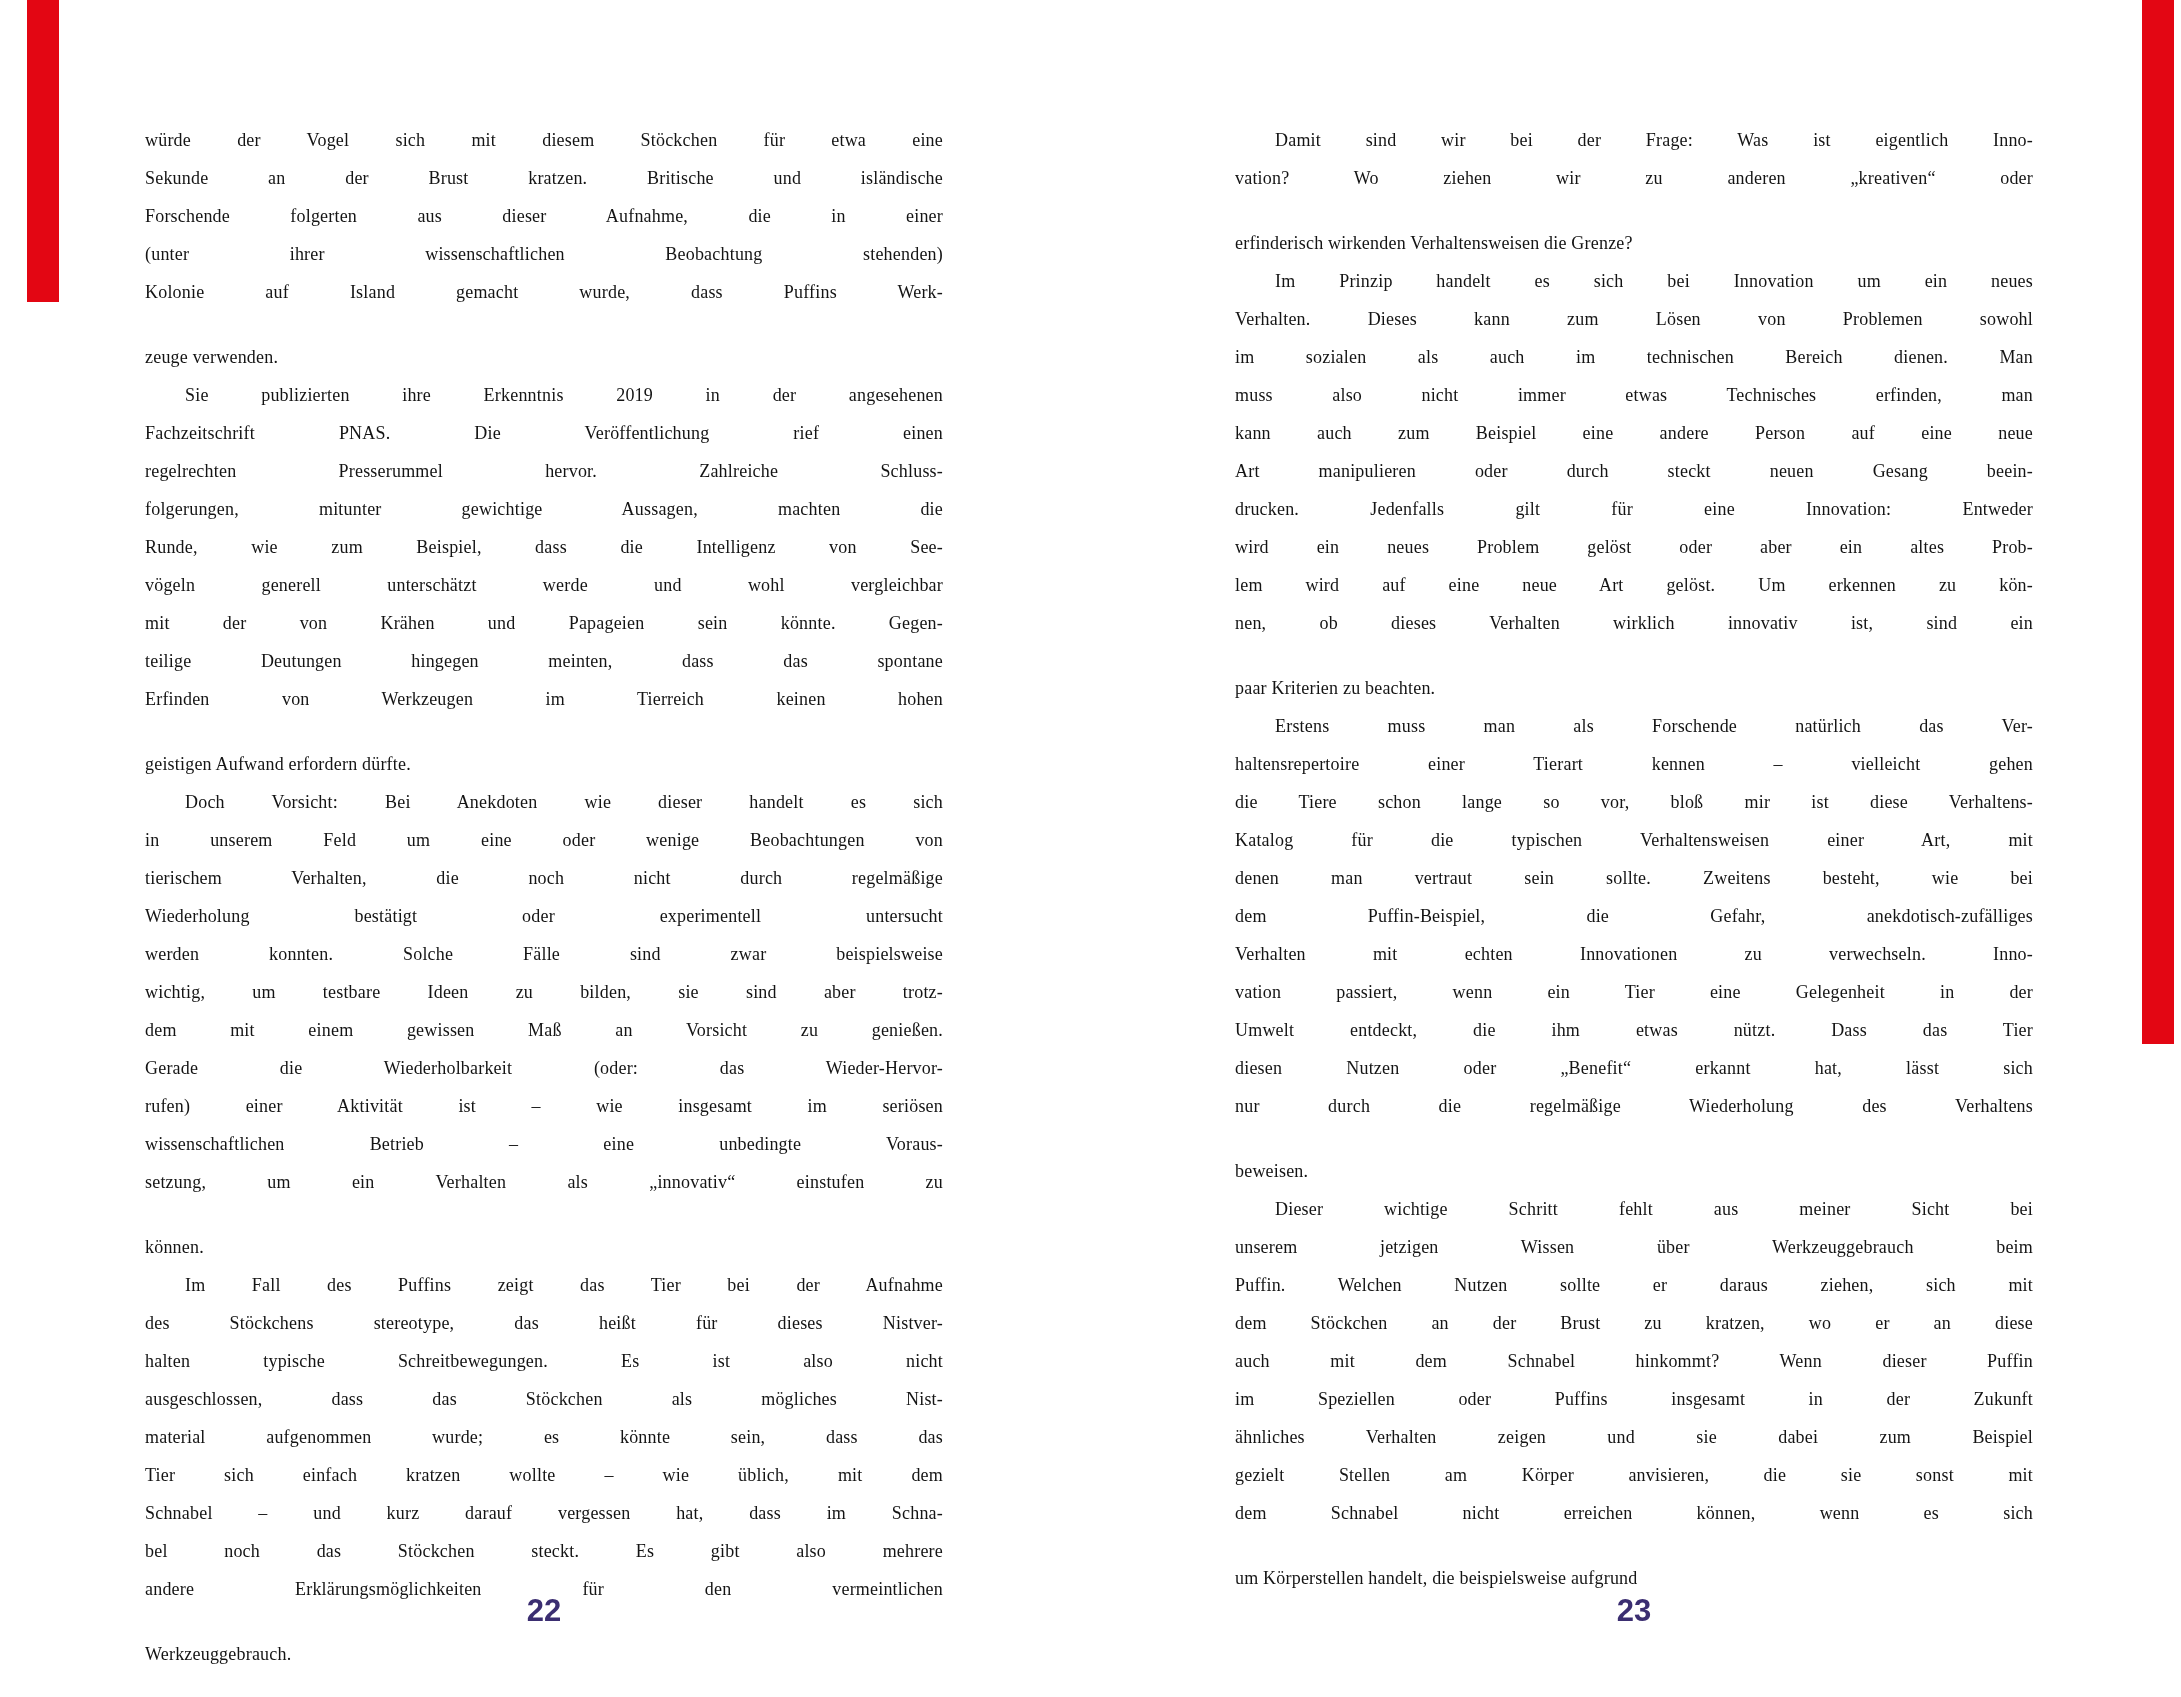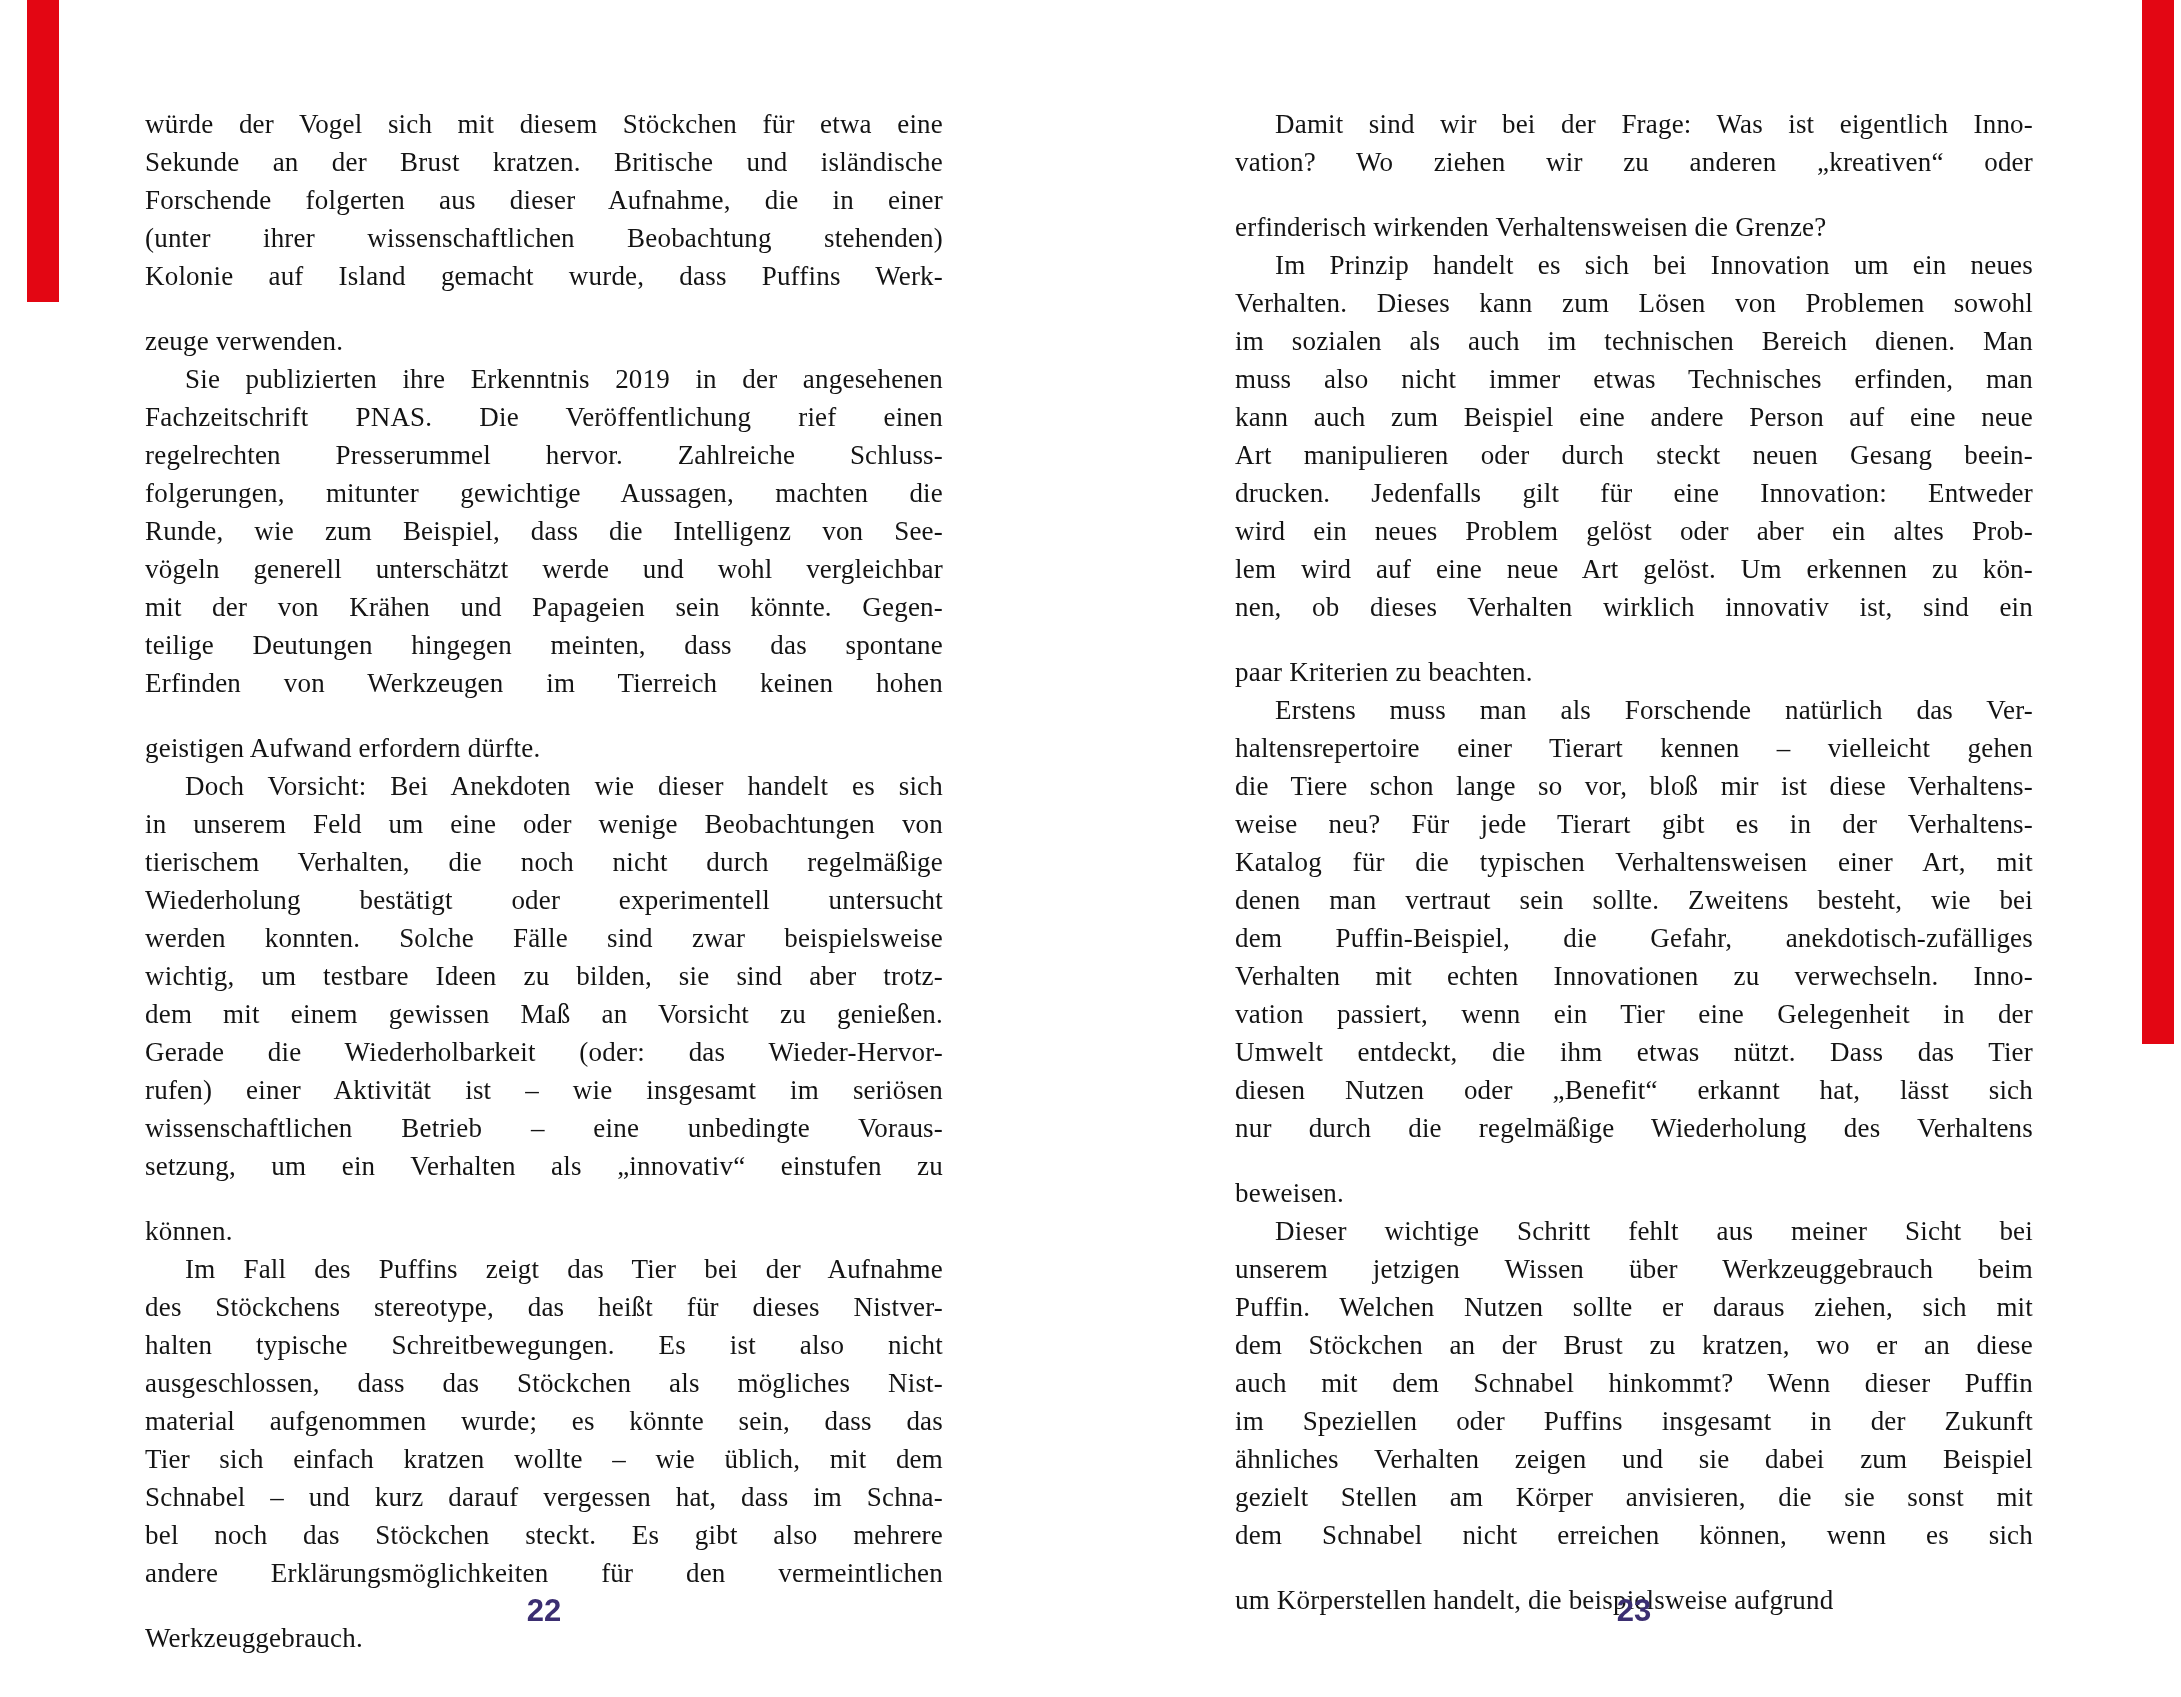--- a/index.html
+++ b/index.html
@@ -20,23 +20,23 @@
   .cover-edge {
     position: absolute;
     top: 0;
     background: var(--cover-red, #e30613);
   }
   #cover-edge-left  { left: 27px;  width: 32px; height: 302px; }
   #cover-edge-right { left: 2142px; width: 32px; height: 1044px; }
 
   .text-column {
     position: absolute;
-    top: 105px;
+    top: 121px;
     width: 798px;
-    font-size: 27px;
+    font-size: 18px;
     line-height: 38px;
     letter-spacing: 0.2px;
   }
   #left-column  { left: 145px;  }
   #right-column { left: 1235px; }
 
   .line {
     text-align: justify;
     text-align-last: justify;
     white-space: normal;
@@ -117,21 +117,20 @@
       <div class="line">kann auch zum Beispiel eine andere Person auf eine neue</div>
       <div class="line">Art manipulieren oder durch steckt neuen Gesang beein-</div>
       <div class="line">drucken. Jedenfalls gilt für eine Innovation: Entweder</div>
       <div class="line">wird ein neues Problem gelöst oder aber ein altes Prob-</div>
       <div class="line">lem wird auf eine neue Art gelöst. Um erkennen zu kön-</div>
       <div class="line">nen, ob dieses Verhalten wirklich innovativ ist, sind ein</div>
       <div class="line last">paar Kriterien zu beachten.</div>
       <div class="line indent">Erstens muss man als Forschende natürlich das Ver-</div>
       <div class="line">haltensrepertoire einer Tierart kennen – vielleicht gehen</div>
       <div class="line">die Tiere schon lange so vor, bloß mir ist diese Verhaltens-</div>
-      <div class="line">weise neu? Für jede Tierart gibt es in der Verhaltens-</div>
       <div class="line">Katalog für die typischen Verhaltensweisen einer Art, mit</div>
       <div class="line">denen man vertraut sein sollte. Zweitens besteht, wie bei</div>
       <div class="line">dem Puffin-Beispiel, die Gefahr, anekdotisch-zufälliges</div>
       <div class="line">Verhalten mit echten Innovationen zu verwechseln. Inno-</div>
       <div class="line">vation passiert, wenn ein Tier eine Gelegenheit in der</div>
       <div class="line">Umwelt entdeckt, die ihm etwas nützt. Dass das Tier</div>
       <div class="line">diesen Nutzen oder „Benefit“ erkannt hat, lässt sich</div>
       <div class="line">nur durch die regelmäßige Wiederholung des Verhaltens</div>
       <div class="line last">beweisen.</div>
       <div class="line indent">Dieser wichtige Schritt fehlt aus meiner Sicht bei</div>

